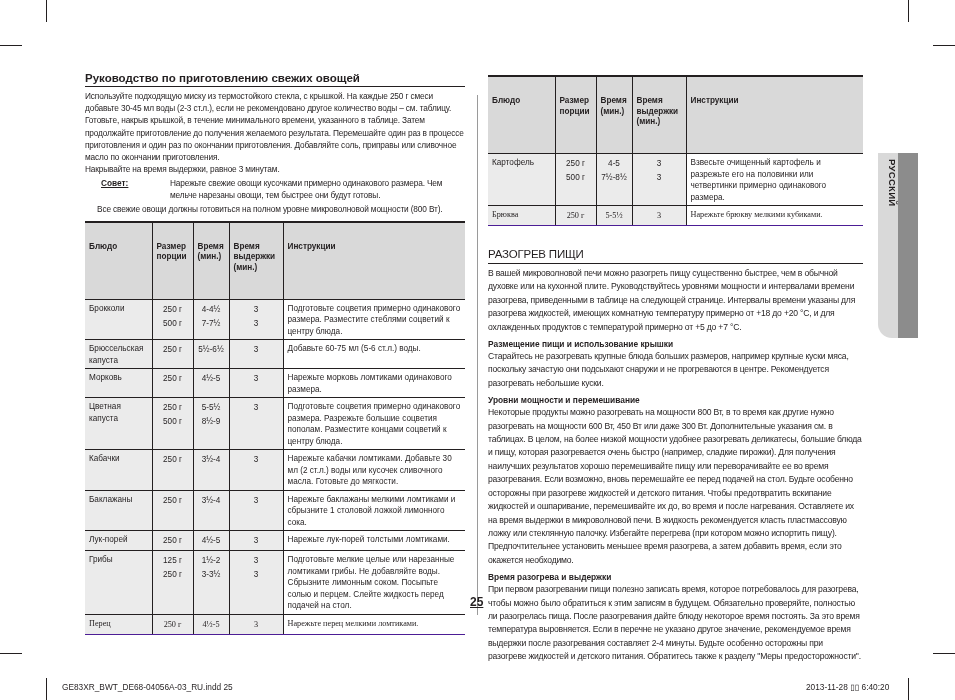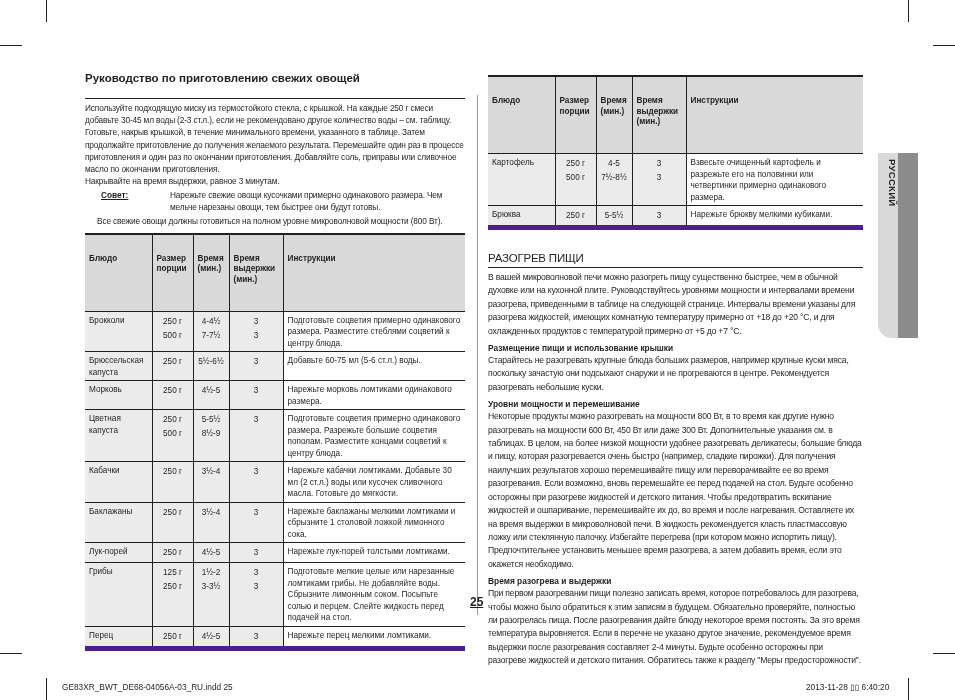--- a/index.html
+++ b/index.html
@@ -6,21 +6,21 @@
   body {
     width: 955px; height: 700px; position: relative; overflow: hidden;
     background: #ffffff; color: #231f20;
     font-family: "Liberation Sans", sans-serif;
   }
   .crop { position: absolute; background: #231f20; }
   .col { position: absolute; }
   #left { left: 85px; top: 72px; width: 380px; }
   #right { left: 488px; top: 75px; width: 375px; }
   .section-title {
-    font-weight: bold; font-size: 11.5px; padding-bottom: 14px;
+    font-weight: bold; font-size: 11.5px; padding-bottom: 2px;
     border-bottom: 1px solid #231f20; margin-bottom: 3px;
   }
   .section-title-light {
     font-weight: normal; font-size: 11.5px; padding-bottom: 3px;
     border-bottom: 1px solid #231f20; margin-bottom: 3px; letter-spacing: -0.2px;
   }
   p { margin: 0; font-size: 8.3px; line-height: 12.2px; letter-spacing: -0.15px; }
   .tip { display: flex; margin: 2px 0 2px 0; }
   .tip-label { width: 64px; padding-left: 16px; font-weight: bold; text-decoration: underline; font-size: 8.3px; line-height: 12px; flex-shrink: 0; }
   .tip-text { font-size: 8.3px; line-height: 12px; padding-left: 5px; letter-spacing: -0.15px; }
@@ -34,21 +34,21 @@
     border-top: 2px solid #231f20;
   }
   th:first-child { border-left: none; }
   td {
     background: #ebebeb; vertical-align: top; padding: 3px 4px 2px 4px; line-height: 11.5px;
     border-left: 1px solid #231f20; border-top: 1px solid #231f20;
   }
   td:first-child { border-left: none; }
   td.instr { background: #ffffff; margin-left: 31px; }
   td.c { text-align: center; }
-  tr:last-child td { border-bottom: 5px solid #4c1d95; }
+  tr:last-child td { border-bottom: 1px solid #4c1d95; font-family: Liberation Serif, serif; }
   .multi div { line-height: 14px; }
 
   #lang-tab {
     position: absolute; left: 878px; top: 153px; width: 40px; height: 185px;
     background: #d9d9d9; border-bottom-left-radius: 14px; overflow: hidden;
   }
   #lang-tab .dark { position: absolute; right: 0; top: 0; width: 20px; height: 100%; background: #8c8c8c; }
   #lang-tab .label {
     position: absolute; left: 2px; top: 6px; width: 18px;
     writing-mode: vertical-rl; font-weight: bold; font-size: 9.5px; letter-spacing: 0.3px;

